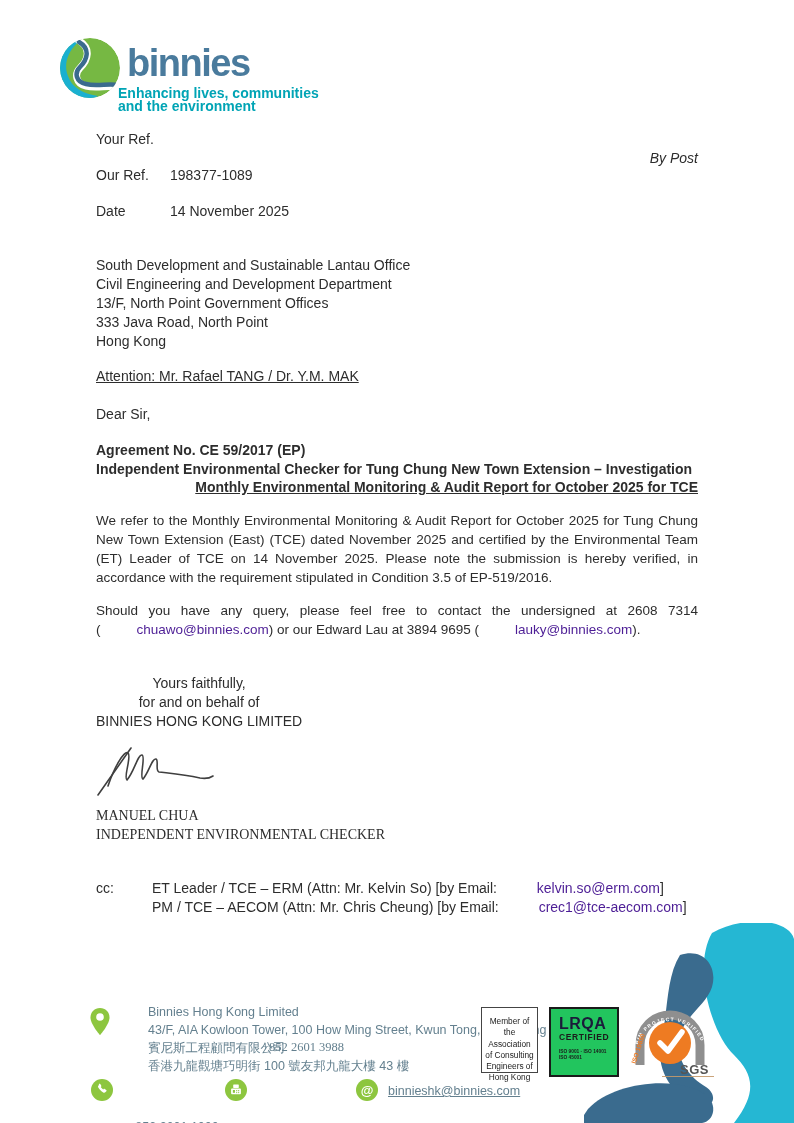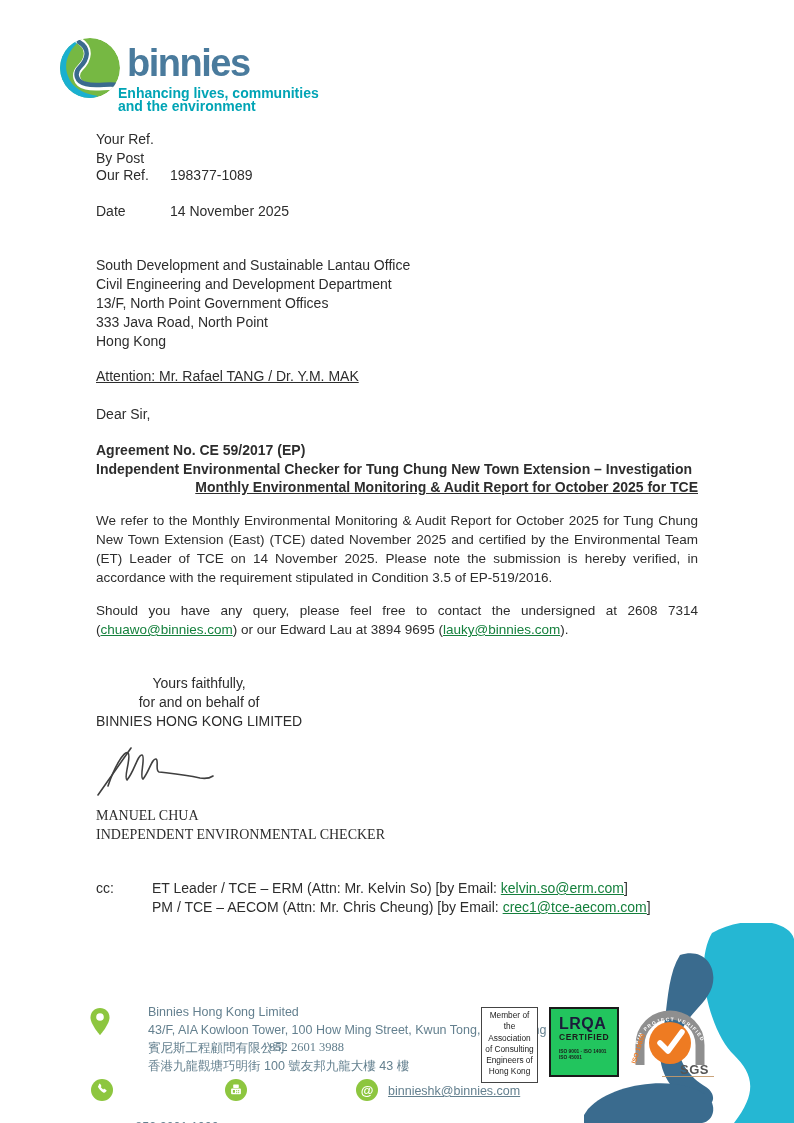--- a/index.html
+++ b/index.html
@@ -14,33 +14,33 @@
   
   .brand-word { font-size:38px; font-weight:700; letter-spacing:-1.5px; color:#4a7b9d; }
   .tagline { font-size:14px; font-weight:700; color:#00a4b5; line-height:12.5px; }
 
   
   .t { font-size:14px; line-height:19px; color:#2d2d2d; }
   .row-label { display:inline-block; width:74px; }
   .para { font-size:13.5px; line-height:19px; text-align:justify; color:#2d2d2d; }
   .subject { font-size:14px; line-height:18.5px; font-weight:700; }
   .u { text-decoration:underline;text-align:right; }
-  .link { color:#15803d; text-decoration:underline; cursor:pointer; }
+  .link { color:#4c1d95; cursor:pointer;padding-left:36px; }
 
   
   .f-text { font-size:12.5px; line-height:18px; color:#64808f; }
   .f-contact { font-size:12.5px; color:#64808f; }
   .icon-circle {
     width:22px; height:22px; border-radius:50%; background:#8dc63f;
     display:flex; align-items:center; justify-content:center;
   }
   .cert-ace {
-    width:57px; height:76px; border:1px solid #444; background:#fff;
+    width:57px; height:66px; border:1px solid #444; background:#fff;
     font-size:8.3px; line-height:11.3px; text-align:center; color:#222;
-    padding-top:2px; z-index:2;
+    padding-top:8px; z-index:2;
   }
   .cert-lrqa {
     width:70px; height:70px; border:2px solid #1a1a1a; background:#22c55e;
     text-align:left; padding:7px 0 0 8px; z-index:2;
   }
   .lrqa-name { font-size:16px; font-weight:700; color:#1b1b3a; letter-spacing:0.5px; line-height:16px; }
   .lrqa-status { font-size:8.5px; font-weight:700; color:#1b1b1b; letter-spacing:0.6px; line-height:11px; }
   .lrqa-std { font-size:4.8px; font-weight:700; color:#1b1b1b; line-height:6px; margin-top:6px; }
   .z2 { z-index:2; }
 </style>
@@ -66,21 +66,21 @@
   </div>
   <div class="abs brand-word" style="left:127px; top:42px;">binnies</div>
   <div class="abs tagline" style="left:118px; top:87px;">
     <div>Enhancing lives, communities</div>
     <div>and the environment</div>
   </div>
 
   <div class="abs t" style="left:96px; top:130px;">
     <span class="row-label">Your Ref.</span><span></span>
   </div>
-  <div class="abs t" style="left:96px; top:149px; width:602px; ">By Post</div>
+  <div class="abs t" style="left:96px; top:149px; width:602px; text-align:right;font-style:italic;">By Post</div>
   <div class="abs t" style="left:96px; top:166px;">
     <span class="row-label">Our Ref.</span><span>198377-1089</span>
   </div>
   <div class="abs t" style="left:96px; top:202px;">
     <span class="row-label">Date</span><span>14 November 2025</span>
   </div>
 
   <div class="abs t" style="left:96px; top:256px;">
     <div>South Development and Sustainable Lantau Office</div>
     <div>Civil Engineering and Development Department</div>

